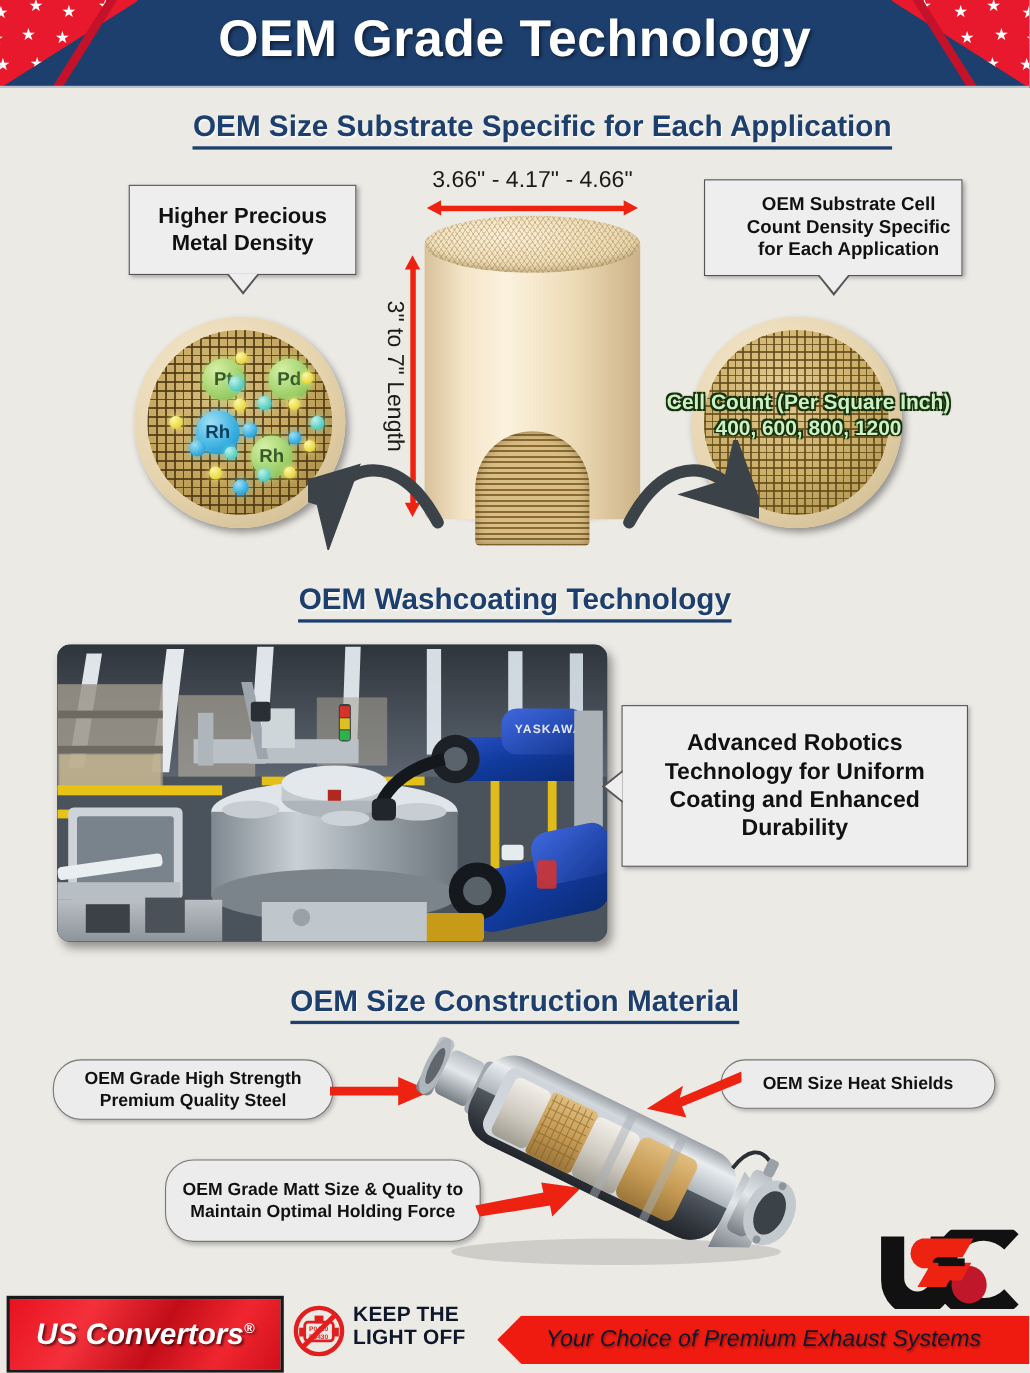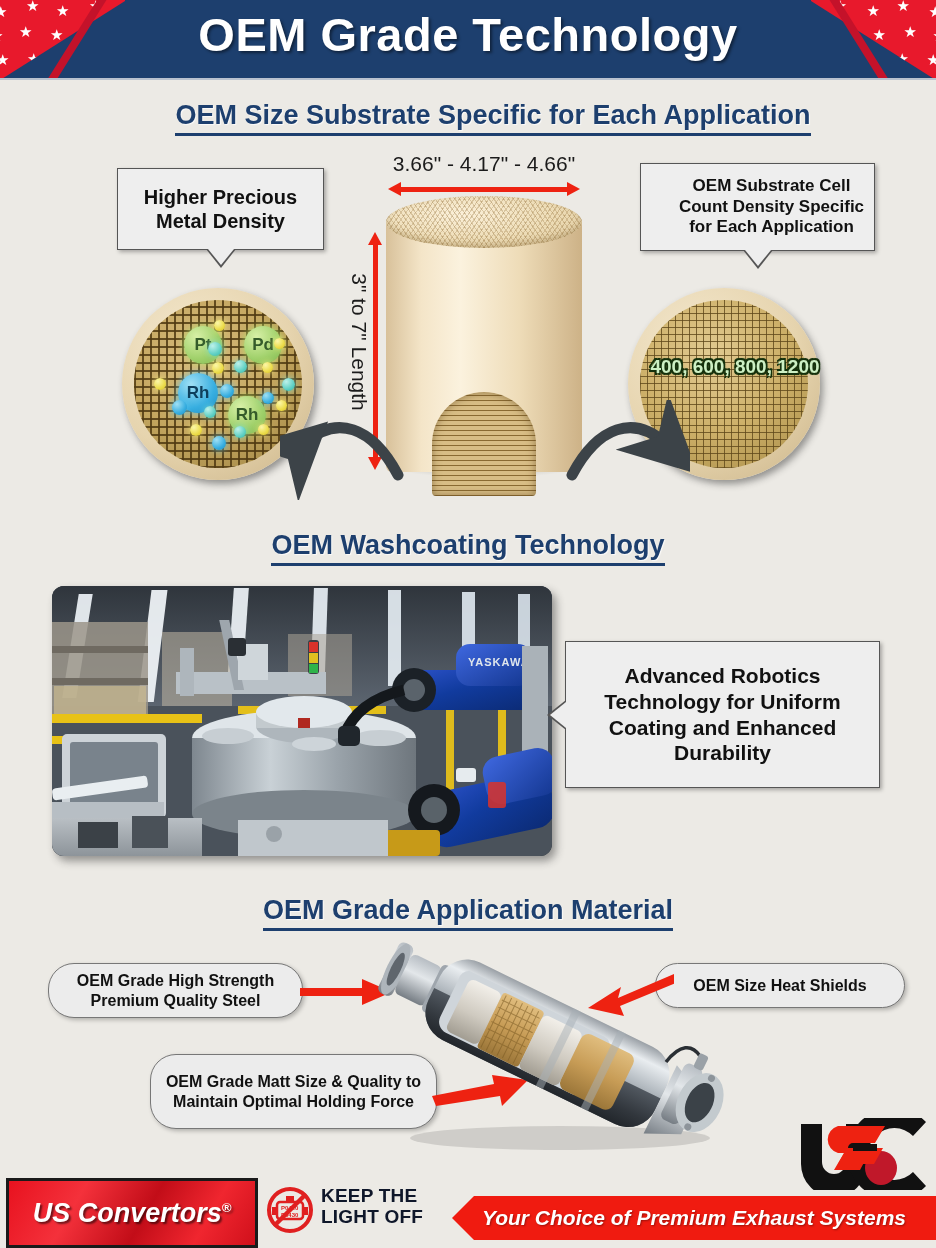--- a/index.html
+++ b/index.html
@@ -234,21 +234,21 @@
     font-size:19px;line-height:1.08;letter-spacing:.2px;
   }
 
   .tagline{
     position:absolute;left:452px;top:1196px;width:484px;height:44px;
     background:#f01b10;
     clip-path:polygon(22px 0,100% 0,100% 100%,22px 100%,0 50%);
     display:flex;align-items:center;justify-content:center;
   }
   .tagline span{
-    color:#ffffff;font-style:italic;font-weight:bold;font-size:21px;
+    color:#0f172a;font-style:italic;font-weight:normal;font-size:21px;
     text-shadow:1px 1px 2px rgba(0,0,0,.35);
   }
   .usc-logo{position:absolute;left:795px;top:1118px;width:135px;height:72px;}
 </style>
 </head>
 <body>
 
 <div class="header">
   <div class="star-corner left">
     <div class="star-field">
@@ -347,20 +347,21 @@
   </div>
 </div>
 
 <div class="zoom-circle" id="circle-right">
   <div class="zoom-rim"></div>
   <div class="zoom-face">
     <div class="mesh fine"></div>
   </div>
 </div>
 <div class="cellcount-text">
+  <div>Cell Count (Per Square Inch)</div>
   <div>400, 600, 800, 1200</div>
 </div>
 
 <svg class="curve-arrow" style="left:280px;top:400px;" width="130" height="100">
   <defs>
     <marker id="ah-l" markerWidth="7" markerHeight="7" refX="3" refY="3.5" orient="auto">
       <path d="M7,0 L0,3.5 L7,7 L5,3.5 Z" fill="#3c4348"></path>
     </marker>
   </defs>
   <path d="M118,75 C92,26 56,14 24,44" stroke="#3c4348" stroke-width="11" fill="none" stroke-linecap="round" marker-end="url(#ah-l)"></path>
@@ -488,21 +489,21 @@
     <rect x="186" y="234" width="150" height="36" fill="#c0c7cc"></rect>
     <circle cx="222" cy="248" r="8" fill="#9aa2a8"></circle>
   </svg>
 </div>
 
 <div class="callout tail-left" id="box-robotics">
   <span>Advanced Robotics Technology for Uniform Coating and Enhanced Durability</span>
 </div>
 
 <div class="sec-head" id="head-const">
-  <span>OEM Grade Application Material</span>
+  <span>OEM Size Construction Material</span>
 </div>
 
 <div class="callout-r" id="box-steel">
   <span>OEM Grade High Strength Premium Quality Steel</span>
 </div>
 <div class="callout-r" id="box-matt">
   <span>OEM Grade Matt Size &amp; Quality to Maintain Optimal Holding Force</span>
 </div>
 <div class="callout-r" id="box-heat">
   <span>OEM Size Heat Shields</span>

